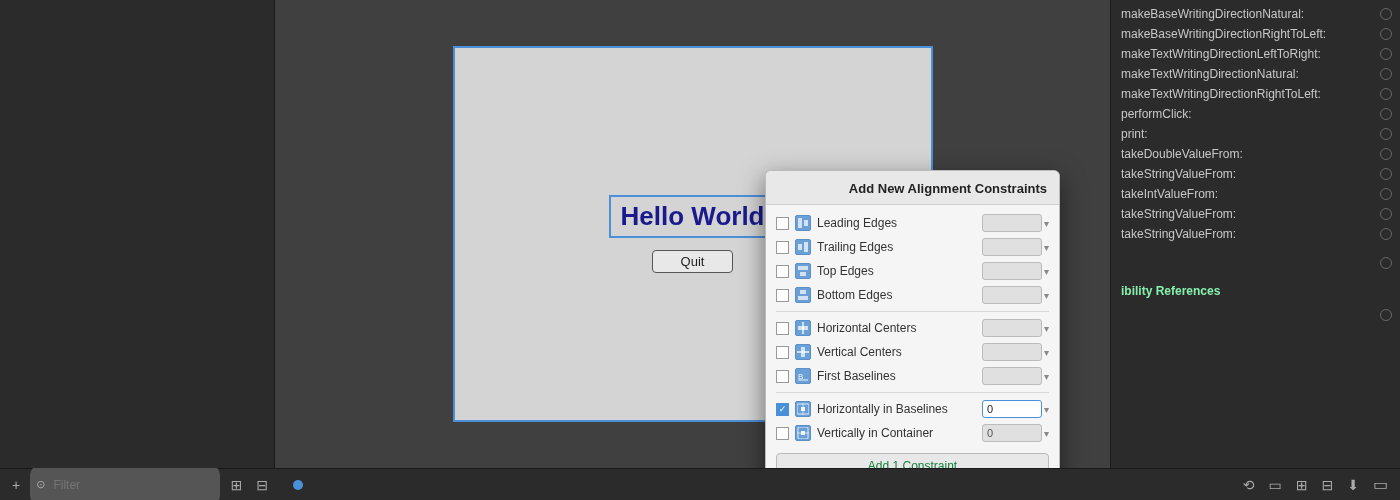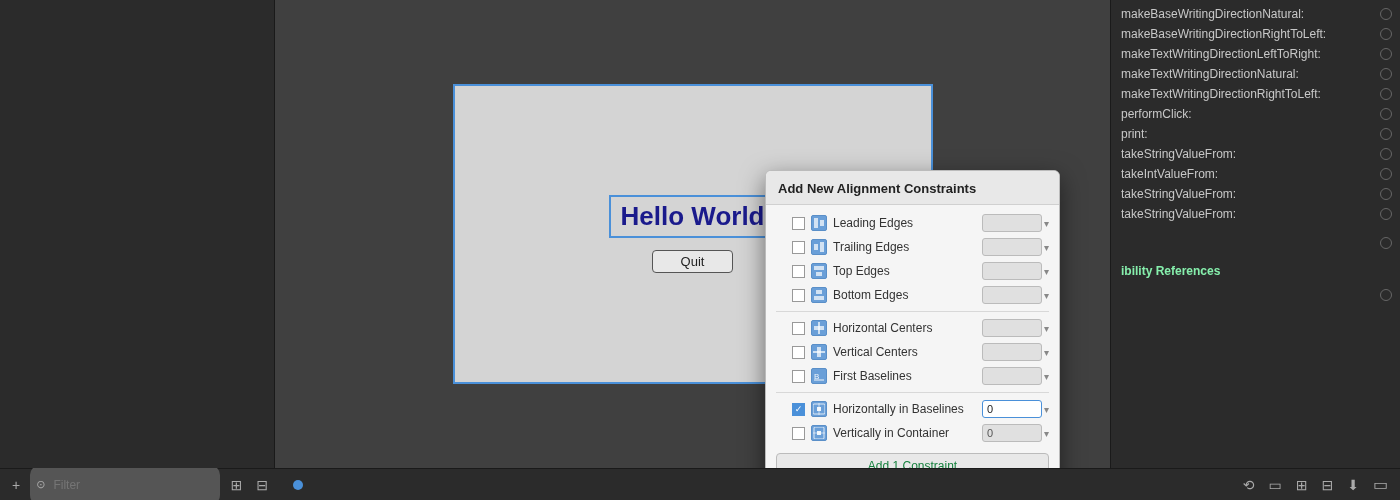--- a/index.html
+++ b/index.html
@@ -33,21 +33,21 @@
       flex: 1;
       background: #404040;
       position: relative;
       display: flex;
       align-items: center;
       justify-content: center;
     }
 
     .canvas-frame {
       width: 480px;
-      height: 300px;
+      height: 376px;
       background: #d4d4d4;
       border: 2px solid #4a90d9;
       position: relative;
       display: flex;
       flex-direction: column;
       align-items: center;
       justify-content: center;
       gap: 12px;
     }
 
@@ -204,33 +204,33 @@
       overflow: hidden;
     }
 
     .popup-title {
       font-size: 13px;
       font-weight: bold;
       color: #222;
       padding: 10px 12px 8px 12px;
       border-bottom: 1px solid #d0d0d0;
       background: #e8e8e8;
+      text-align: right;
     }
 
     .popup-body {
       padding: 6px 0;
       background: #f5f5f5;
     }
 
     .constraint-row {
       display: flex;
       align-items: center;
       padding: 3px 10px;
       gap: 6px;
-      margin-left: 16px;
     }
 
     .constraint-checkbox {
       width: 13px;
       height: 13px;
       border: 1px solid #999;
       background: #fff;
       flex-shrink: 0;
       display: flex;
       align-items: center;
@@ -512,20 +512,24 @@
       </div>
       <div class="right-list-item">
         <span>performClick:</span>
         <div class="radio-circle"></div>
       </div>
       <div class="right-list-item">
         <span>print:</span>
         <div class="radio-circle"></div>
       </div>
       <div class="right-list-item">
+        <span>takeDoubleValueFrom:</span>
+        <div class="radio-circle"></div>
+      </div>
+      <div class="right-list-item">
         <span>takeStringValueFrom:</span>
         <div class="radio-circle"></div>
       </div>
       <div class="right-list-item">
         <span>takeIntValueFrom:</span>
         <div class="radio-circle"></div>
       </div>
       <div class="right-list-item">
         <span>takeStringValueFrom:</span>
         <div class="radio-circle"></div>

